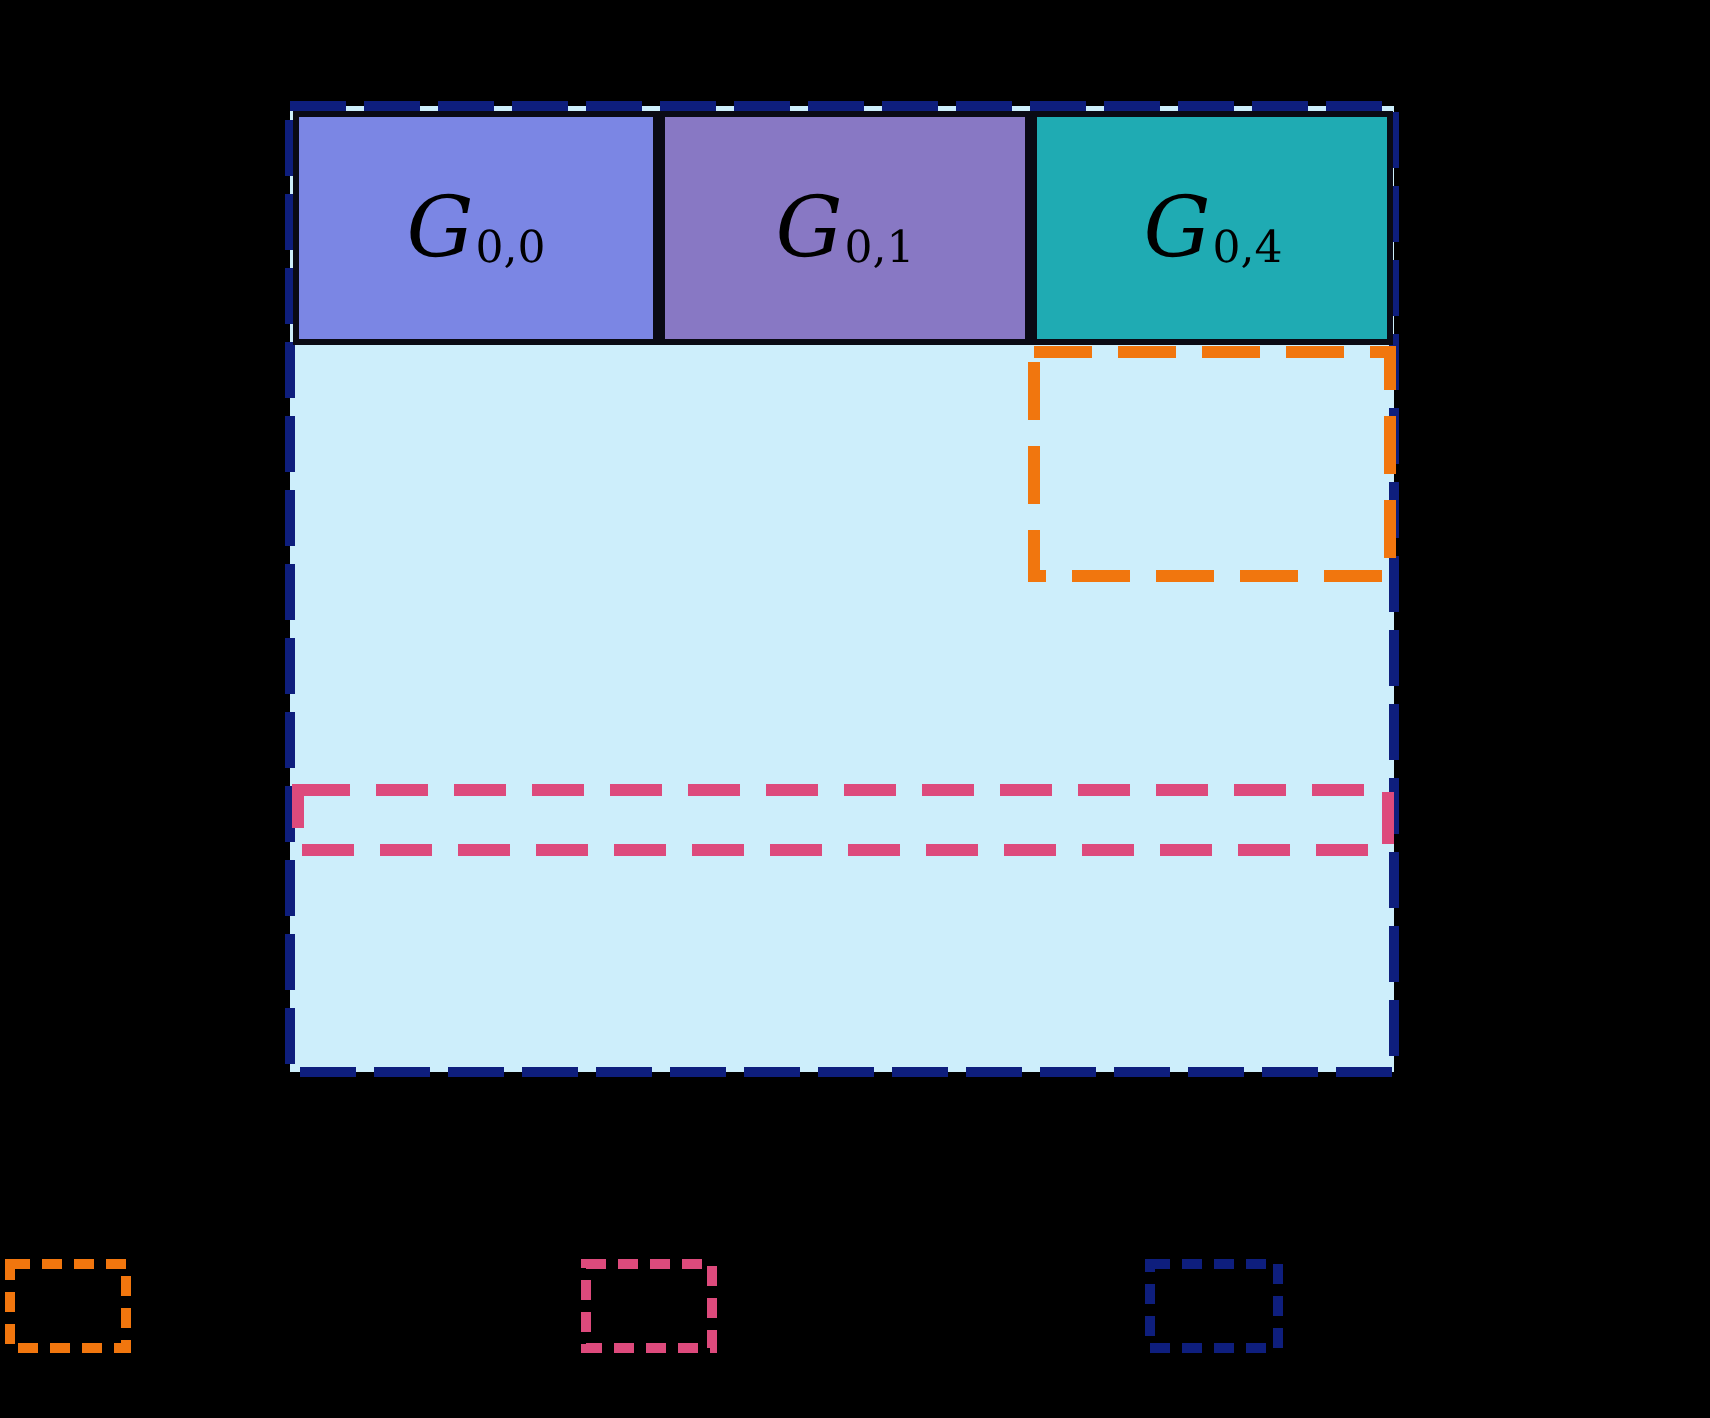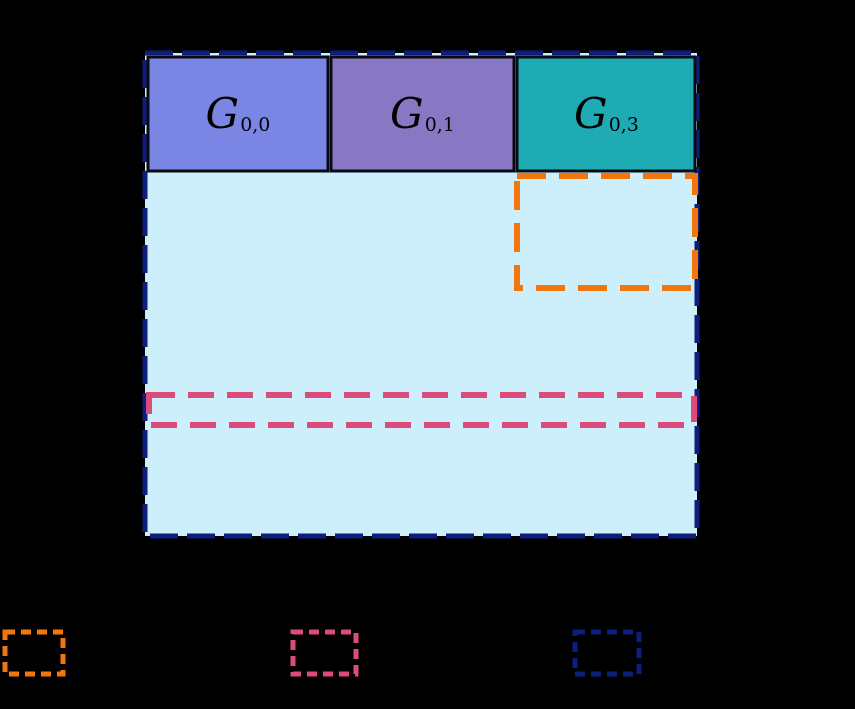--- a/index.html
+++ b/index.html
@@ -62,21 +62,21 @@
     justify-content: center;
     color: #000000;
     font-style: italic;
     pointer-events: none;
   }
   .g-label .main {
     font-size: 42px;
     line-height: 1;
   }
   .g-label .sub {
-    font-size: 19px;
+    font-size: 22px;
     line-height: 1;
     position: relative;
     top: 11px;
     margin-left: 1px;
     font-style: normal;
   }
   .lbl-g00 { left: 146px; top: 55px; width: 184px; height: 117px; }
   .lbl-g01 { left: 329px; top: 55px; width: 187px; height: 117px; }
   .lbl-g02 { left: 516px; top: 55px; width: 181px; height: 117px; }
 </style>
@@ -105,16 +105,16 @@
   <div class="g-label lbl-g00">
     <span class="main">G</span>
     <span class="sub">0,0</span>
   </div>
   <div class="g-label lbl-g01">
     <span class="main">G</span>
     <span class="sub">0,1</span>
   </div>
   <div class="g-label lbl-g02">
     <span class="main">G</span>
-    <span class="sub">0,3</span>
+    <span class="sub">0,4</span>
   </div>
 
 </div>
 
 </body></html>

